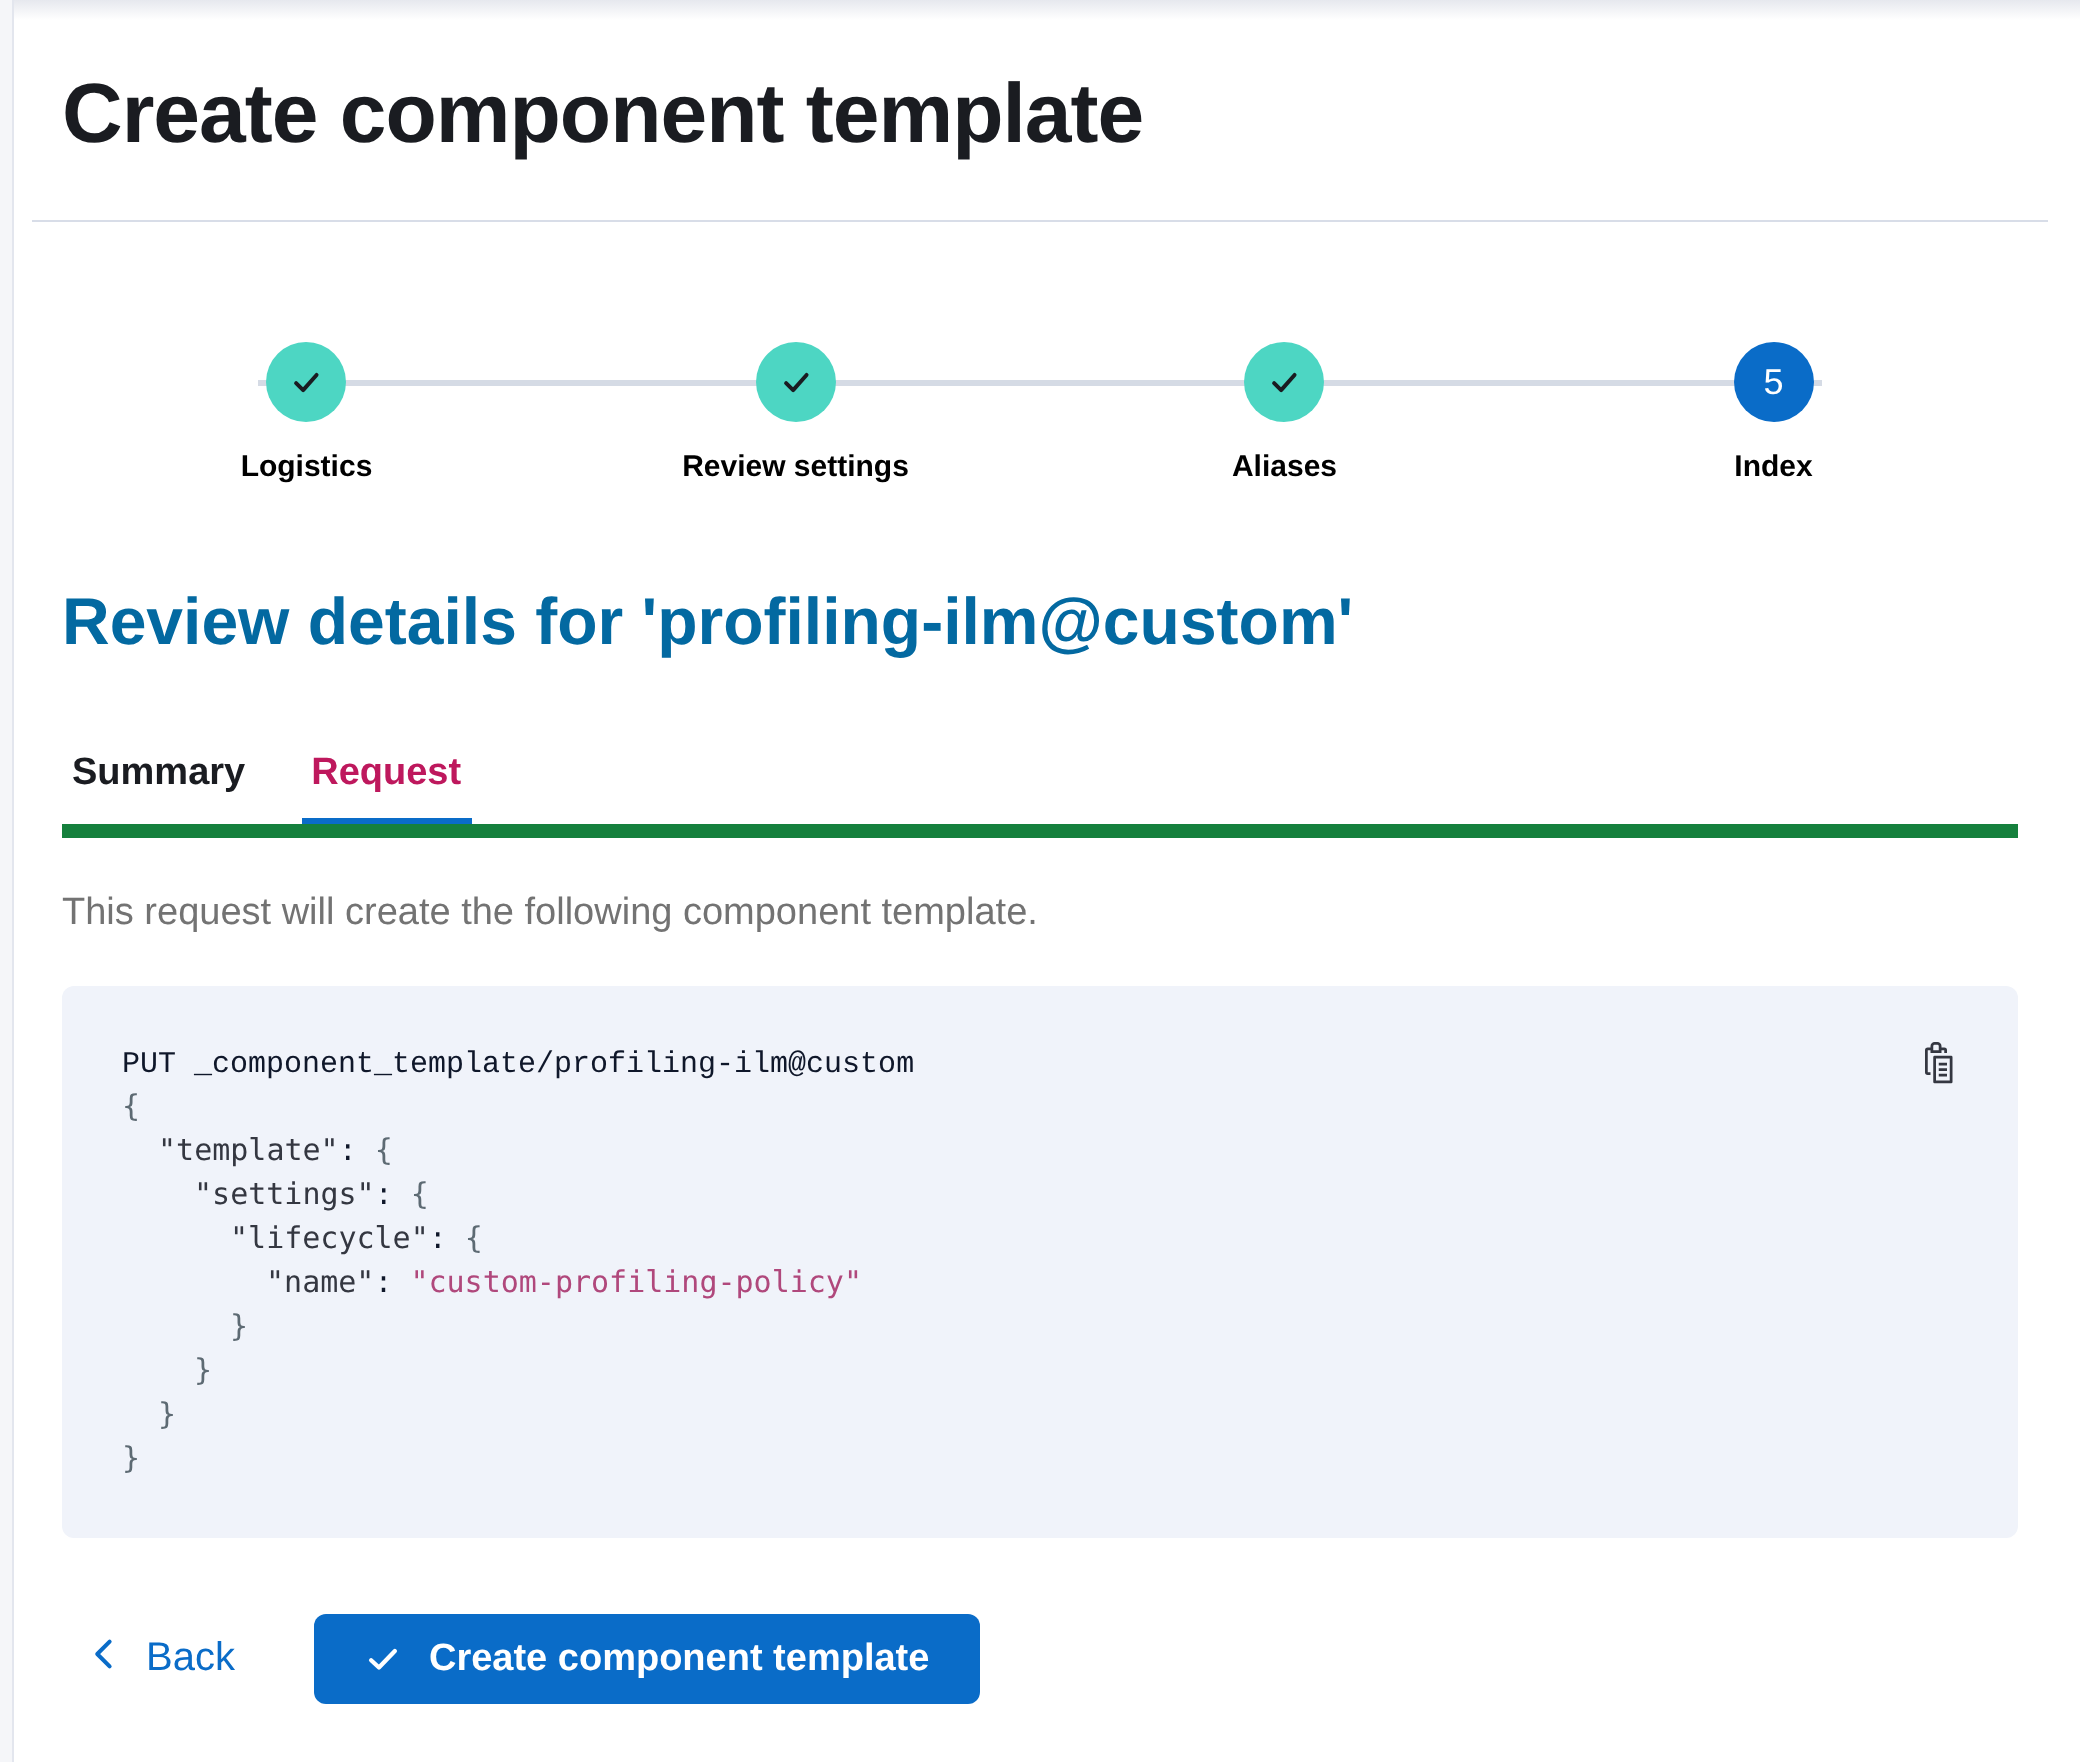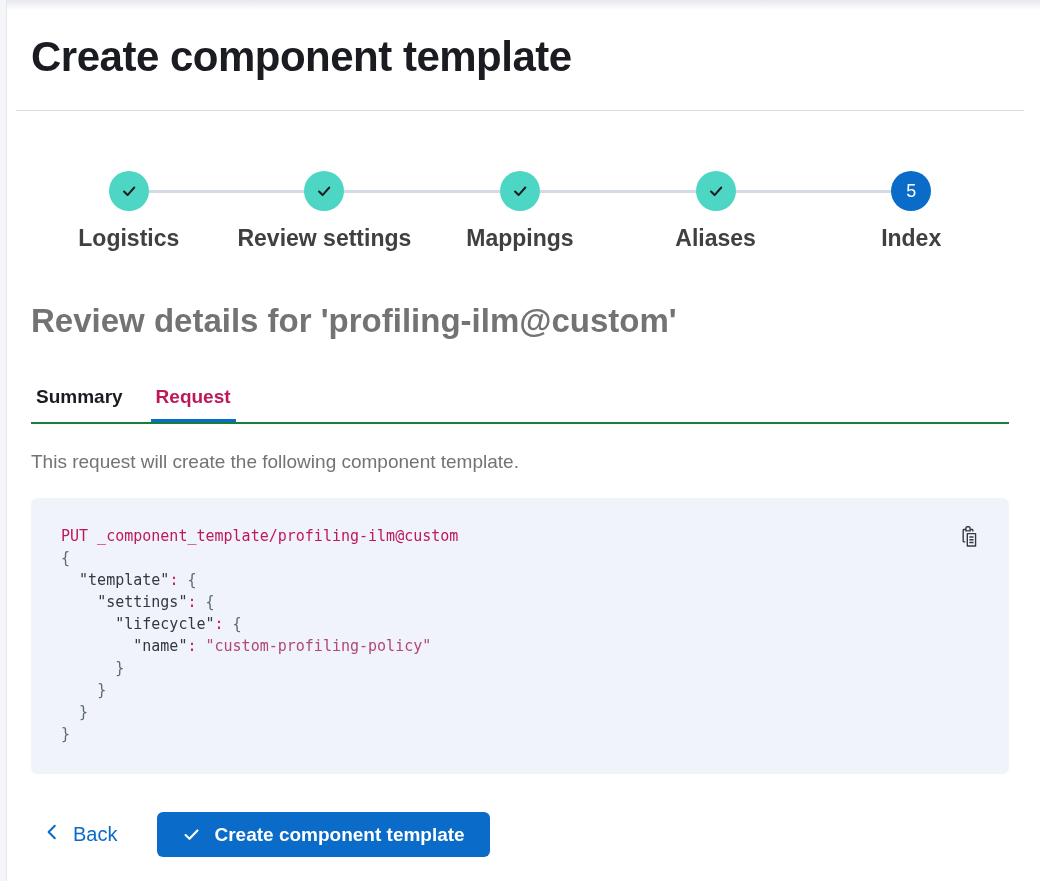--- a/index.html
+++ b/index.html
@@ -28,44 +28,44 @@
   
   .steps { display: flex; margin-top: 60px; position: relative; }
   .steps-line { position: absolute; top: 19px; left: 10%; right: 10%; height: 2.5px; background: #d5dbe5; }
   .step { flex: 1; display: flex; flex-direction: column; align-items: center; position: relative; cursor: pointer; }
   .circle {
     width: 40px; height: 40px; border-radius: 50%;
     display: flex; align-items: center; justify-content: center; flex: none;
   }
   .circle.complete { background: #4dd6c3; }
   .circle.current  { background: #0a6cc8; color: #ffffff; font-size: 18px; }
-  .step-label { margin-top: 14px; font-size: 23px; font-weight: 700; color: #404040; }
+  .step-label { margin-top: 14px; font-size: 15px; font-weight: 700; color: #000000; }
 
-  h2.review-heading { margin: 50px 0 0; font-size: 33px; line-height: 38px; font-weight: 700; color: #737373; }
+  h2.review-heading { margin: 50px 0 0; font-size: 33px; line-height: 38px; font-weight: 700; color: #0369a1; }
 
   
-  .tabs { display: flex; gap: 23px; margin-top: 46px; border-bottom: 2px solid #15803d; }
+  .tabs { display: flex; gap: 23px; margin-top: 46px; border-bottom: 7px solid #15803d; }
   .tab { font-size: 19px; font-weight: 700; color: #1a1c21; padding: 0 5px 14px; cursor: pointer; }
   .tab.active { color: #be185d; box-shadow: inset 0 -3px 0 #0a6cc8; }
 
   p.desc { margin: 26px 0 0; font-size: 19px; line-height: 24px; color: #737373; }
 
   
   .codeblock {
     position: relative; margin-top: 24px;
     background: #f0f3fa; border-radius: 6px;
     padding: 28px 30px;
   }
   .codeblock pre {
     margin: 0;
     font-family: "Liberation Mono", "DejaVu Sans Mono", monospace;
     font-size: 15px; line-height: 20px; color: #343741;
     white-space: pre;
   }
-  .tok-plain { color: #be185d; }
+  .tok-plain { color: #0f172a; font-family: Liberation Mono, monospace; }
   .tok-key   { color: #343741; }
   .tok-punct { color: #5d6a73; }
   .tok-str   { color: #b0487c; }
   .copy-btn {
     position: absolute; top: 26px; right: 28px;
     background: none; border: none; padding: 2px; cursor: pointer; line-height: 0;
   }
 
   
   .footer { display: flex; align-items: center; margin-top: 38px; }
@@ -106,28 +106,20 @@
 
     <div class="step">
       <div class="circle complete">
         <svg width="22" height="22" viewBox="0 0 20 20">
             <path d="M5.5 10.5 L8.7 13.7 L14.8 6.8" fill="none" stroke="#1a1c21" stroke-width="1.8" stroke-linecap="round" stroke-linejoin="round"></path>
           </svg>
       </div>
       <div class="step-label">Review settings</div>
     </div>
 
-    <div class="step">
-      <div class="circle complete">
-        <svg width="22" height="22" viewBox="0 0 20 20">
-            <path d="M5.5 10.5 L8.7 13.7 L14.8 6.8" fill="none" stroke="#1a1c21" stroke-width="1.8" stroke-linecap="round" stroke-linejoin="round"></path>
-          </svg>
-      </div>
-      <div class="step-label">Mappings</div>
-    </div>
 
     <div class="step">
       <div class="circle complete">
         <svg width="22" height="22" viewBox="0 0 20 20">
             <path d="M5.5 10.5 L8.7 13.7 L14.8 6.8" fill="none" stroke="#1a1c21" stroke-width="1.8" stroke-linecap="round" stroke-linejoin="round"></path>
           </svg>
       </div>
       <div class="step-label">Aliases</div>
     </div>
 

